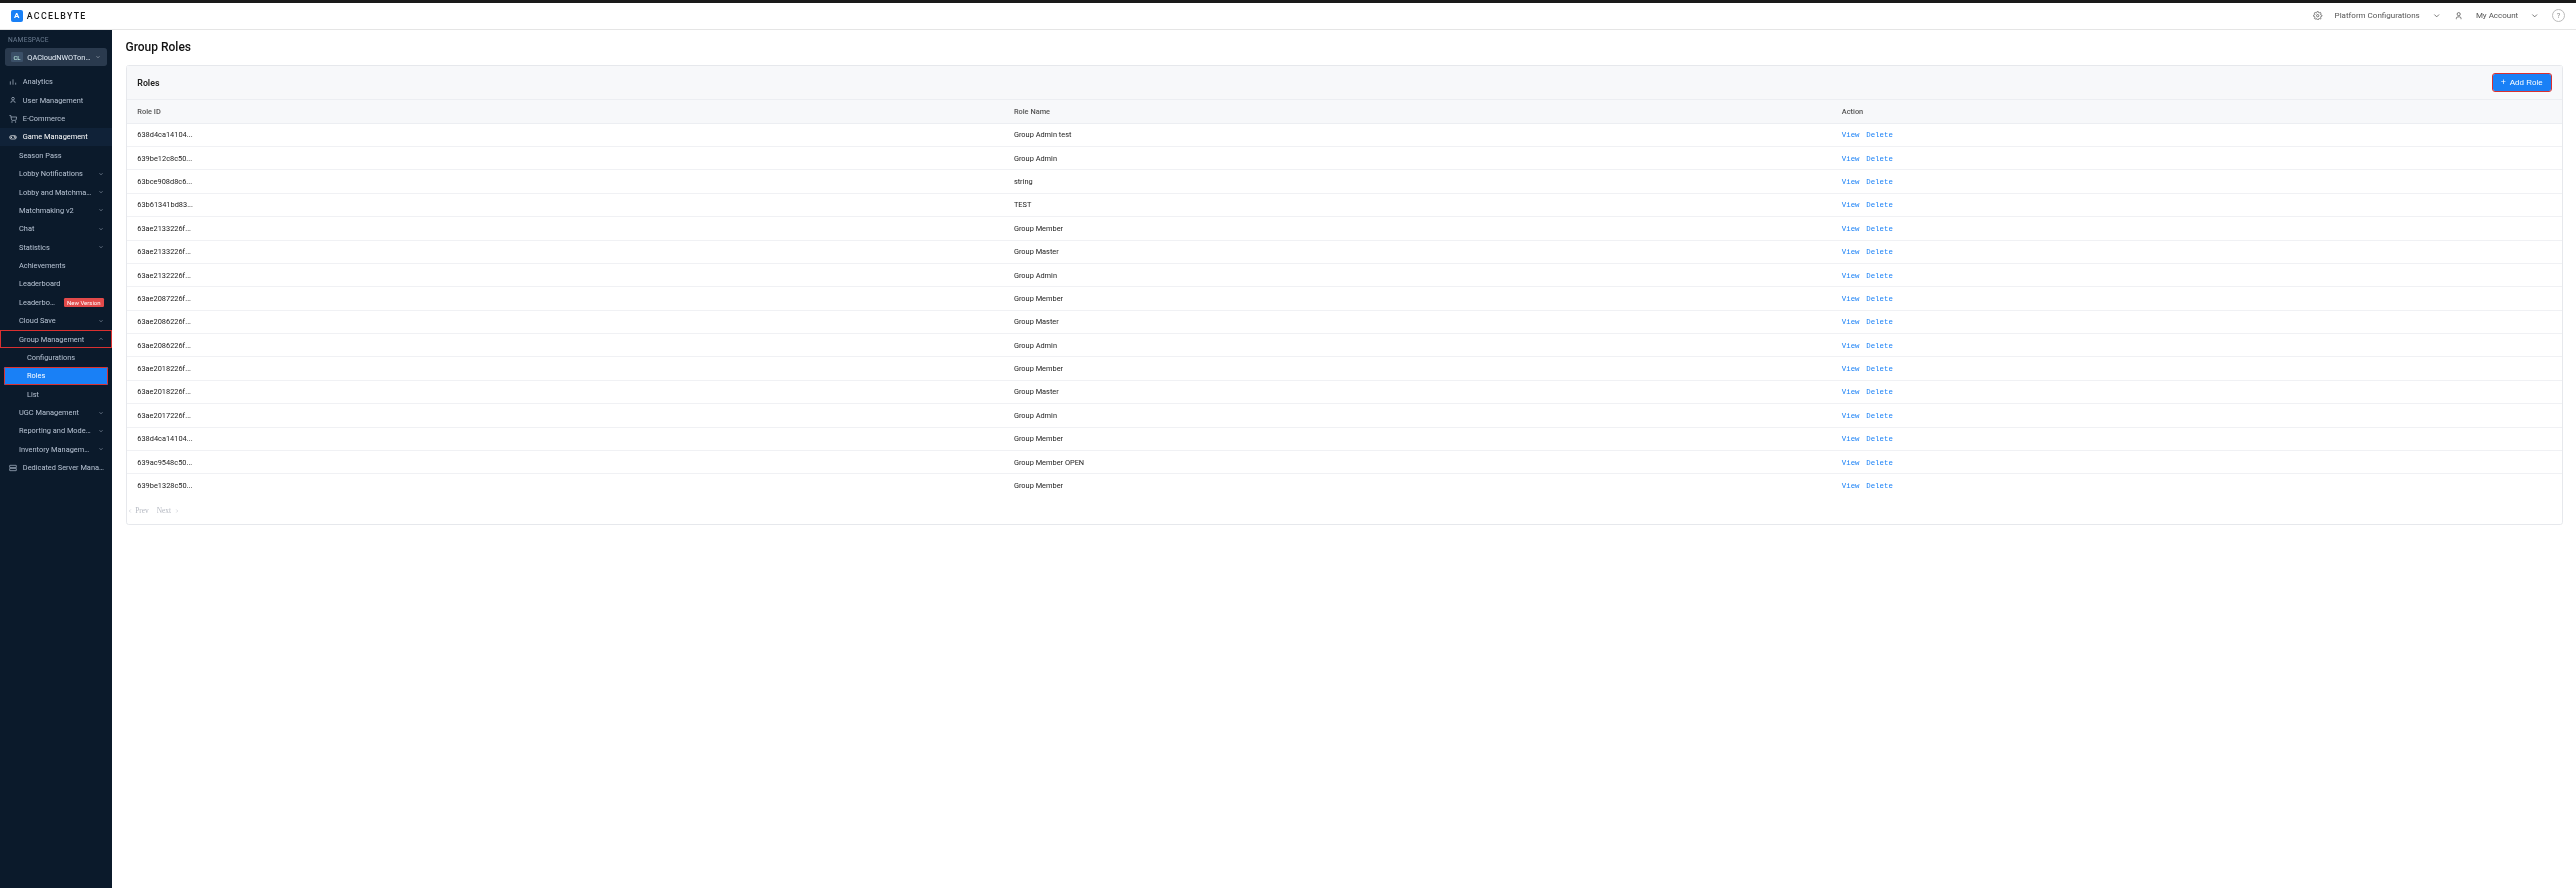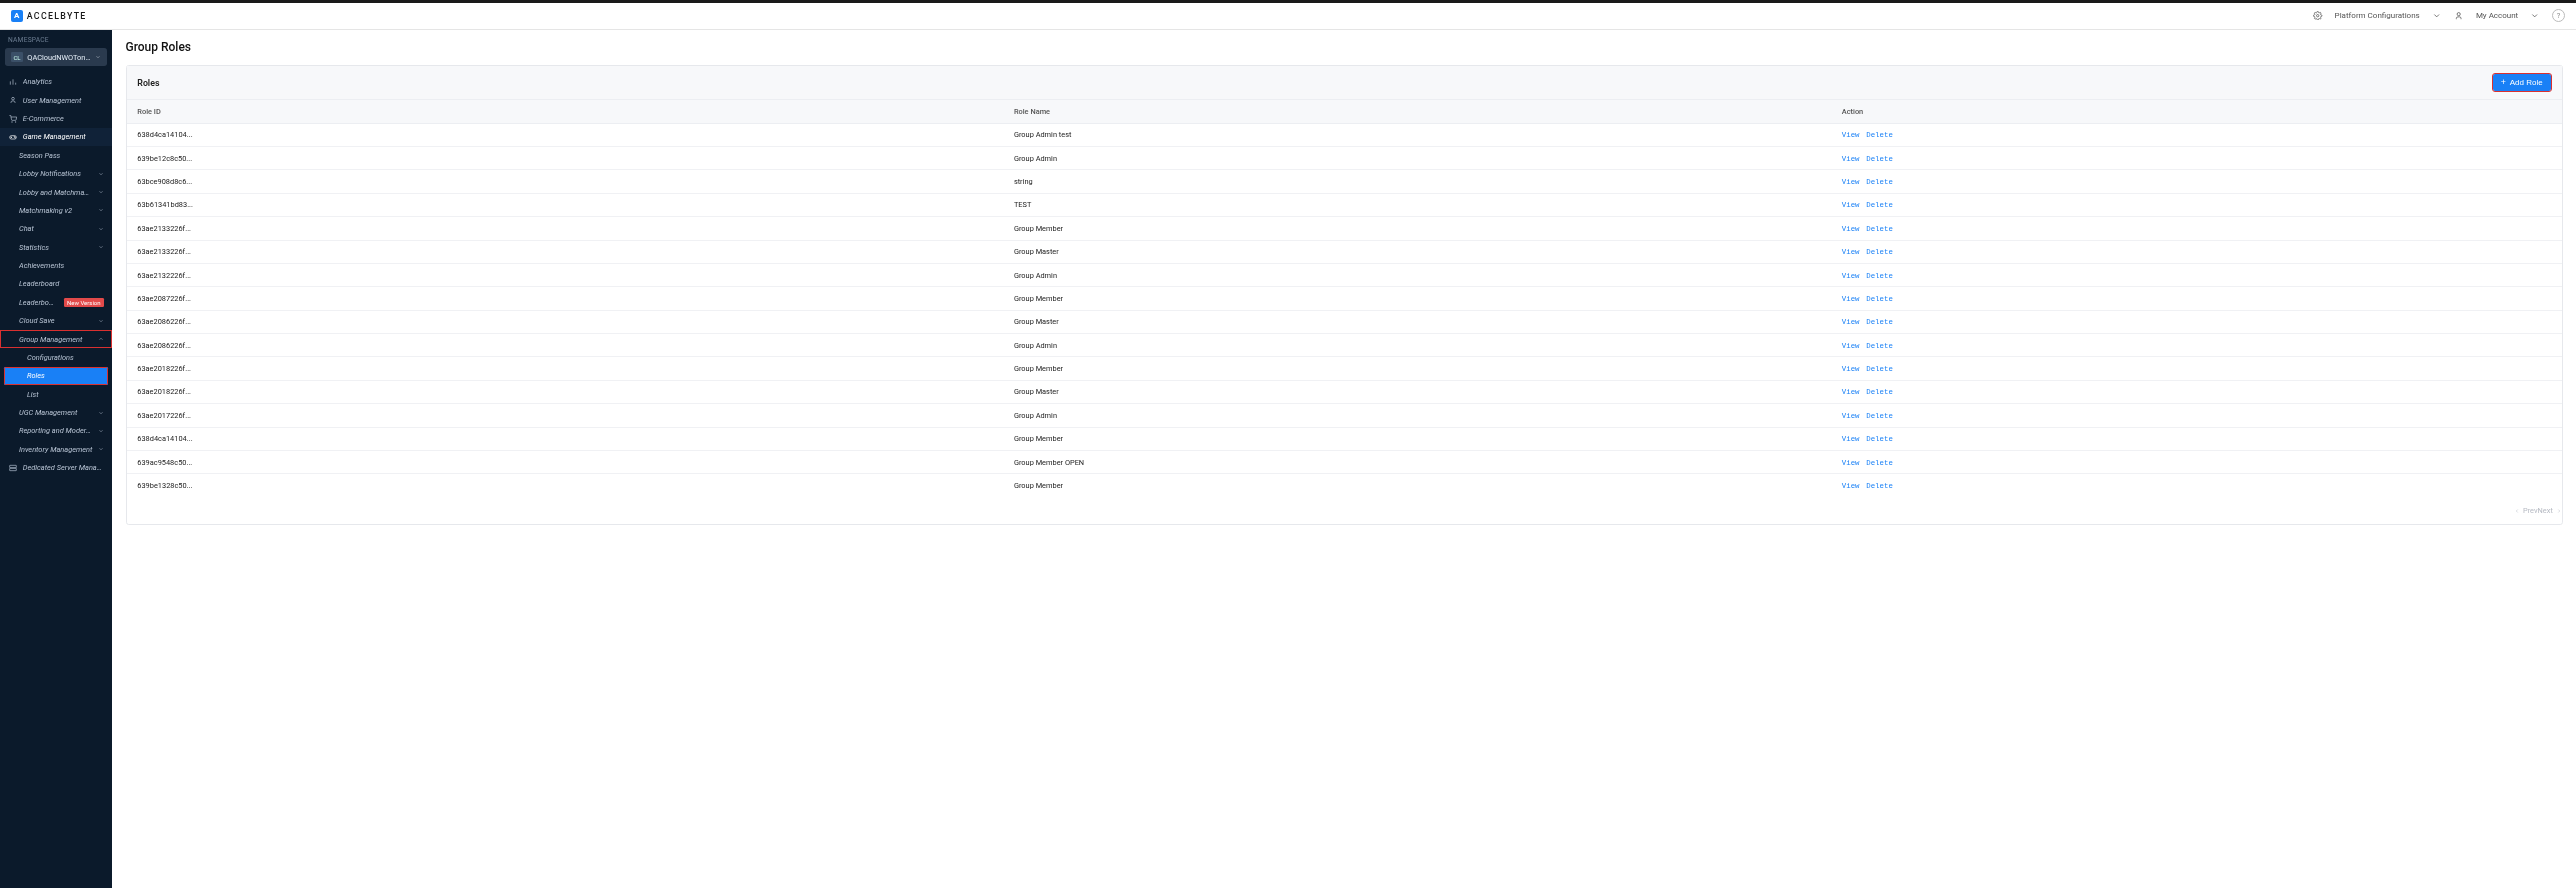--- a/index.html
+++ b/index.html
@@ -27,21 +27,21 @@
     .ns-badge { background: #3b5068; color: #cfe; font-size: 6px; padding: 1.3px 2.7px; border-radius: 1.3px; }
     .ns-name { flex: 1; font-size: 7.4px; color: #e5eef7; white-space: nowrap; overflow: hidden; text-overflow: ellipsis; }
     .sb-item { display: flex; align-items: center; gap: 5.4px; padding: 4.7px 8px; font-size: 7.4px; cursor: pointer; color: #b8c4d4; }
     .sb-item.l1 { padding-left: 9.4px; }
     .sb-item.l2 { padding-left: 19px; }
     .sb-item.l3 { padding-left: 27px; }
     .sb-item.active-section { background: #102238; color: #fff; }
     .sb-item.selected { background: #1980f6; color: #fff; margin: 0 4px; border-radius: 1.3px; padding-left: 23px; }
     .sb-item.hl-red { outline: 1.3px solid #d93030; outline-offset: -1.3px; }
     .sb-item .sb-icon { width: 8px; height: 8px; flex-shrink: 0; }
-    .sb-item .label { flex: 1; white-space: nowrap; overflow: hidden; text-overflow: ellipsis; font-style: italic; }
+    .sb-item .label { flex: 1; white-space: nowrap; overflow: hidden; text-overflow: ellipsis; }
     .sb-chev { width: 6px; height: 6px; flex-shrink: 0; }
     .sb-badge-new { background: #e24a4a; color: #fff; font-size: 6px; padding: 0.7px 3.4px; border-radius: 1.3px; margin-left: 2.7px; }
     
     
     .main { flex: 1; padding: 10.8px 13.5px 19px; background: #fff; min-width: 0; }
     .page-title { font-size: 12px; font-weight: 500; color: #111; margin-bottom: 10.8px; }
     .card { border: 0.7px solid #e6e8ec; border-radius: 2.7px; background: #fff; }
     .card-header { display: flex; align-items: center; justify-content: space-between; padding: 8px 10.8px; border-bottom: 0.7px solid #eceef2; background: #f7f8fa; }
     .card-title { font-size: 8.8px; font-weight: 600; color: #222; }
     .btn-primary { background: #1980f6; color: #fff; border: none; border-radius: 2px; padding: 4px 8px; font-size: 8px; display: inline-flex; align-items: center; gap: 4px; cursor: pointer; }
@@ -52,21 +52,21 @@
     .tbl { width: 100%; border-collapse: collapse; }
     .tbl thead th { text-align: left; font-size: 7.4px; font-weight: 500; color: #555; padding: 6.7px 10.8px; background: #f7f8fa; border-bottom: 0.7px solid #eceef2; }
     .tbl tbody td { font-size: 7.4px; color: #222; padding: 6.7px 10.8px; border-bottom: 0.7px solid #f0f1f4; }
     .tbl tbody tr:last-child td { border-bottom: none; }
     .col-id { width: 36%; margin-left: 37px; }
     .col-name { width: 34%; }
     .col-actions { width: 30%; }
     .row-actions a { color: #1980f6; text-decoration: none; margin-right: 6.7px; font-size: 7.4px; cursor: pointer; font-family: Liberation Mono, monospace; }
     
     
-    .pager { display: flex; justify-content: flex-end; align-items: center; gap: 0; padding: 9.4px 0; font-size: 7.4px; }
+    .pager { display: flex; justify-content: flex-start; align-items: center; gap: 8px; padding: 9.4px 0; font-size: 7.4px; font-family: Liberation Serif, serif; }
     .pager-btn { display: inline-flex; align-items: center; gap: 2.7px; color: #b5b9c2; cursor: not-allowed; }
     .pager-btn svg { width: 6px; height: 6px; }
   </style>
 </head>
 <body>
 
 <div class="topbar-outer"></div>
 <div class="topbar">
   <div class="logo-block">
     <div class="logo-mark">A</div>

